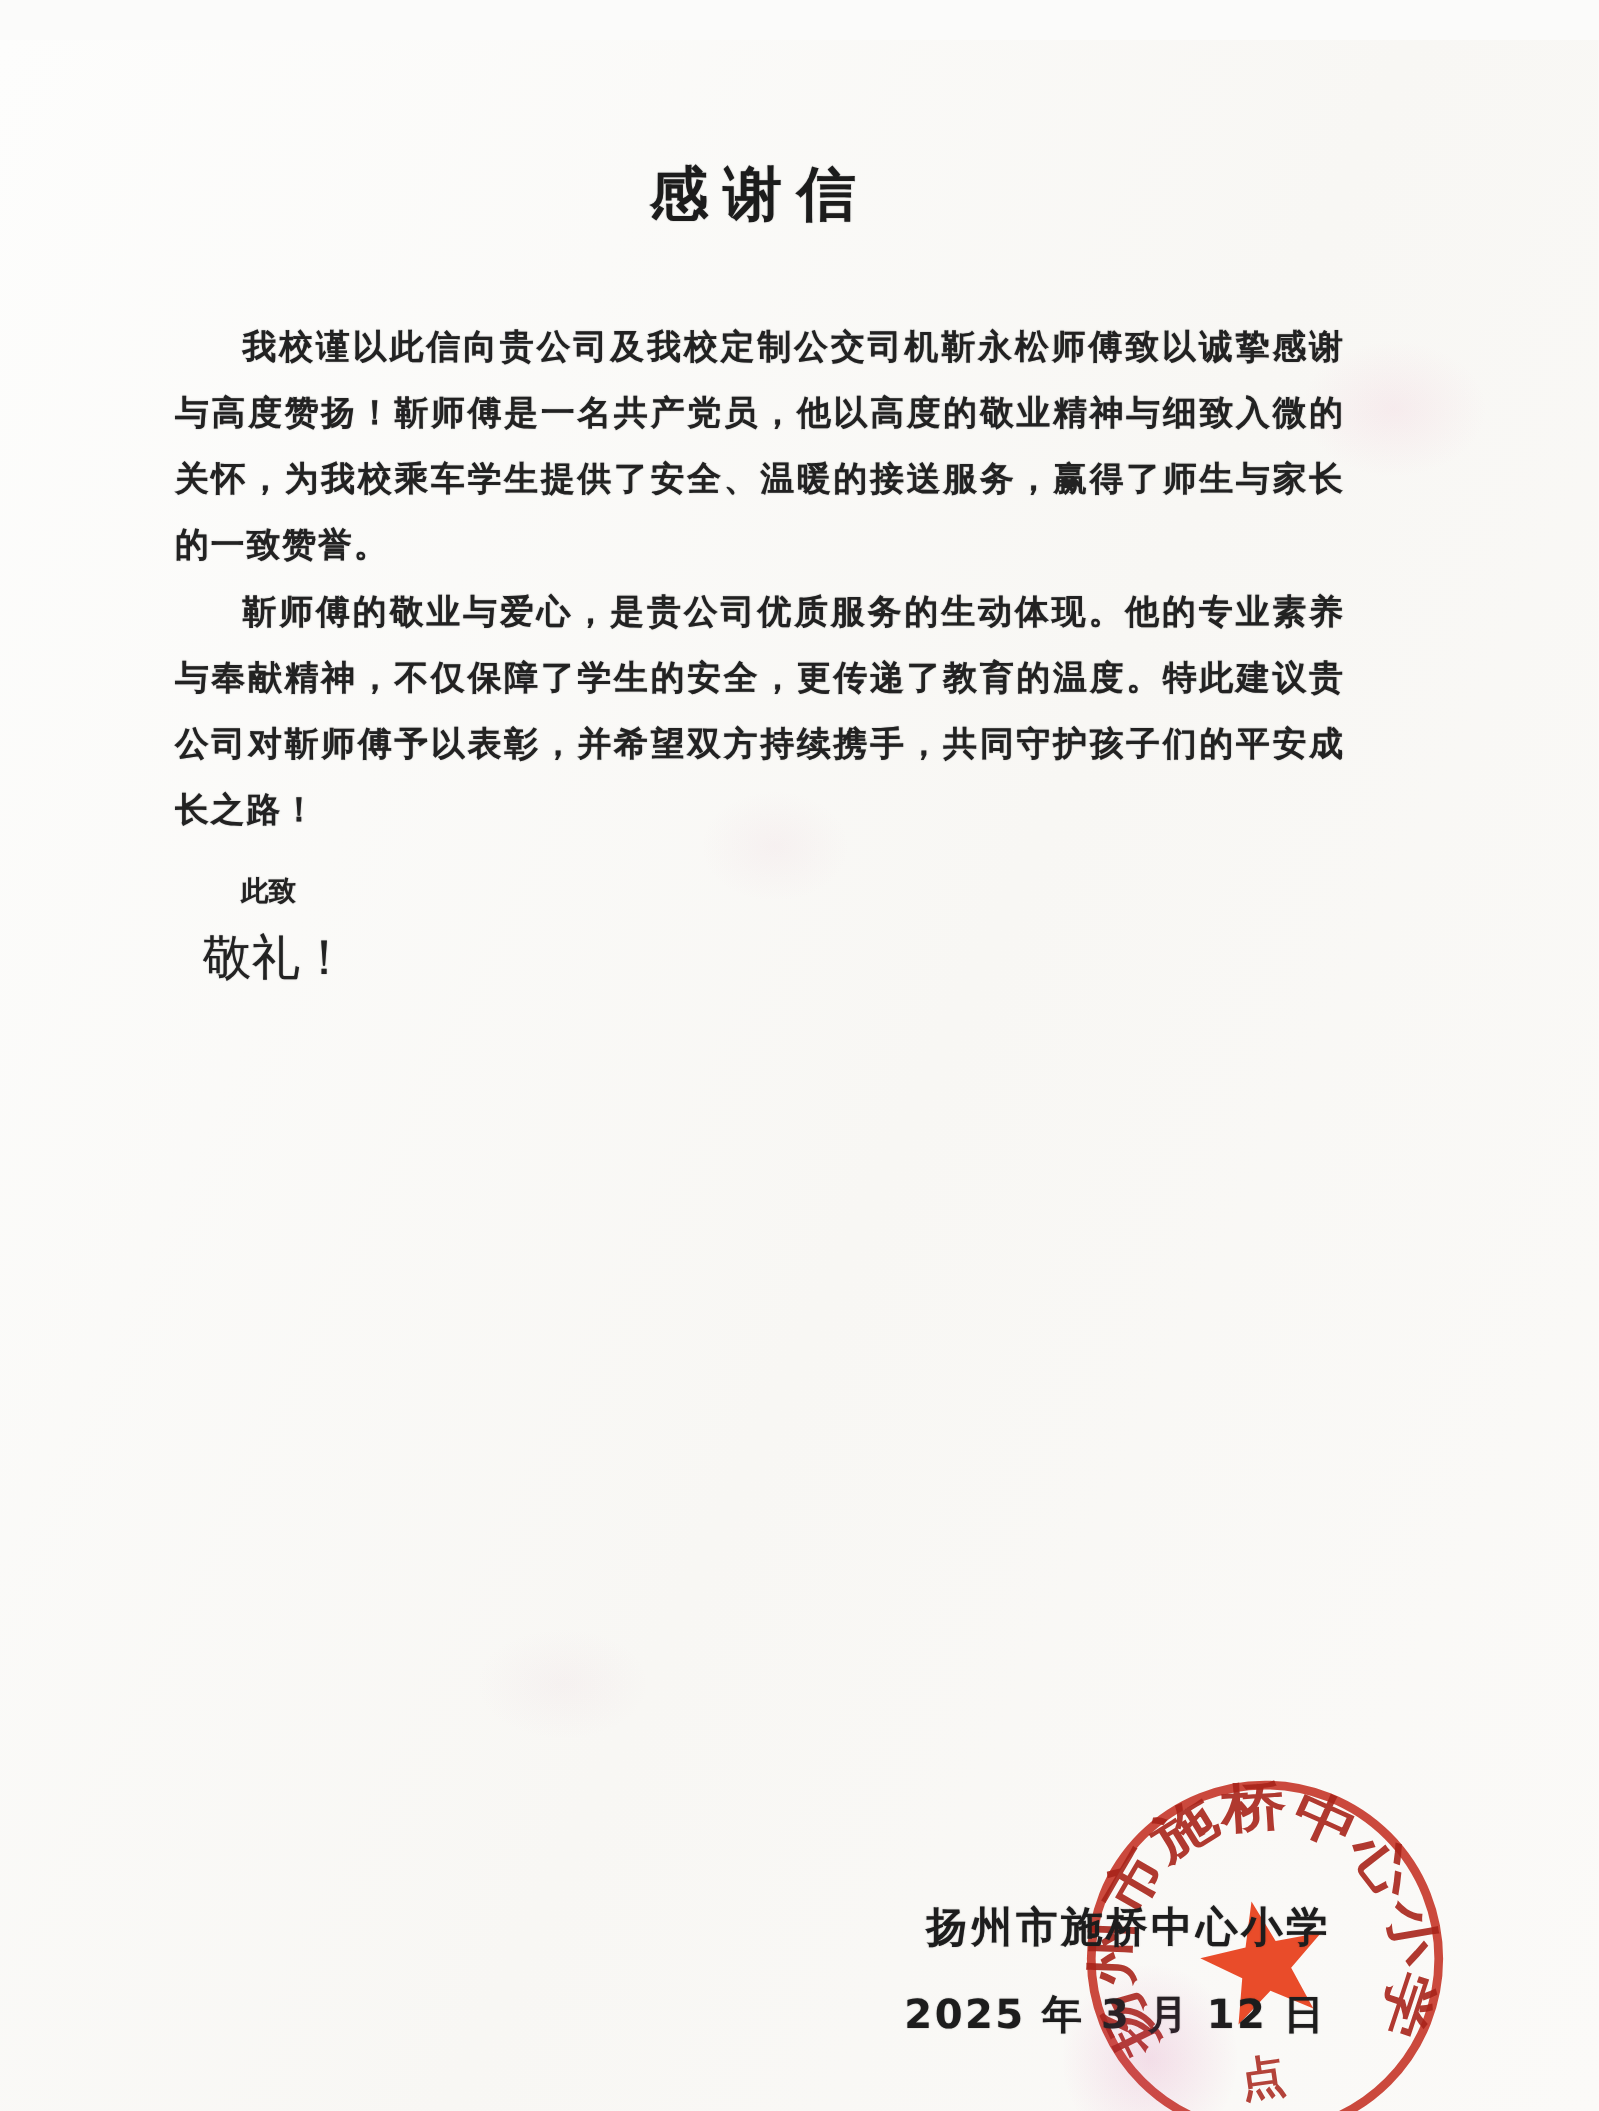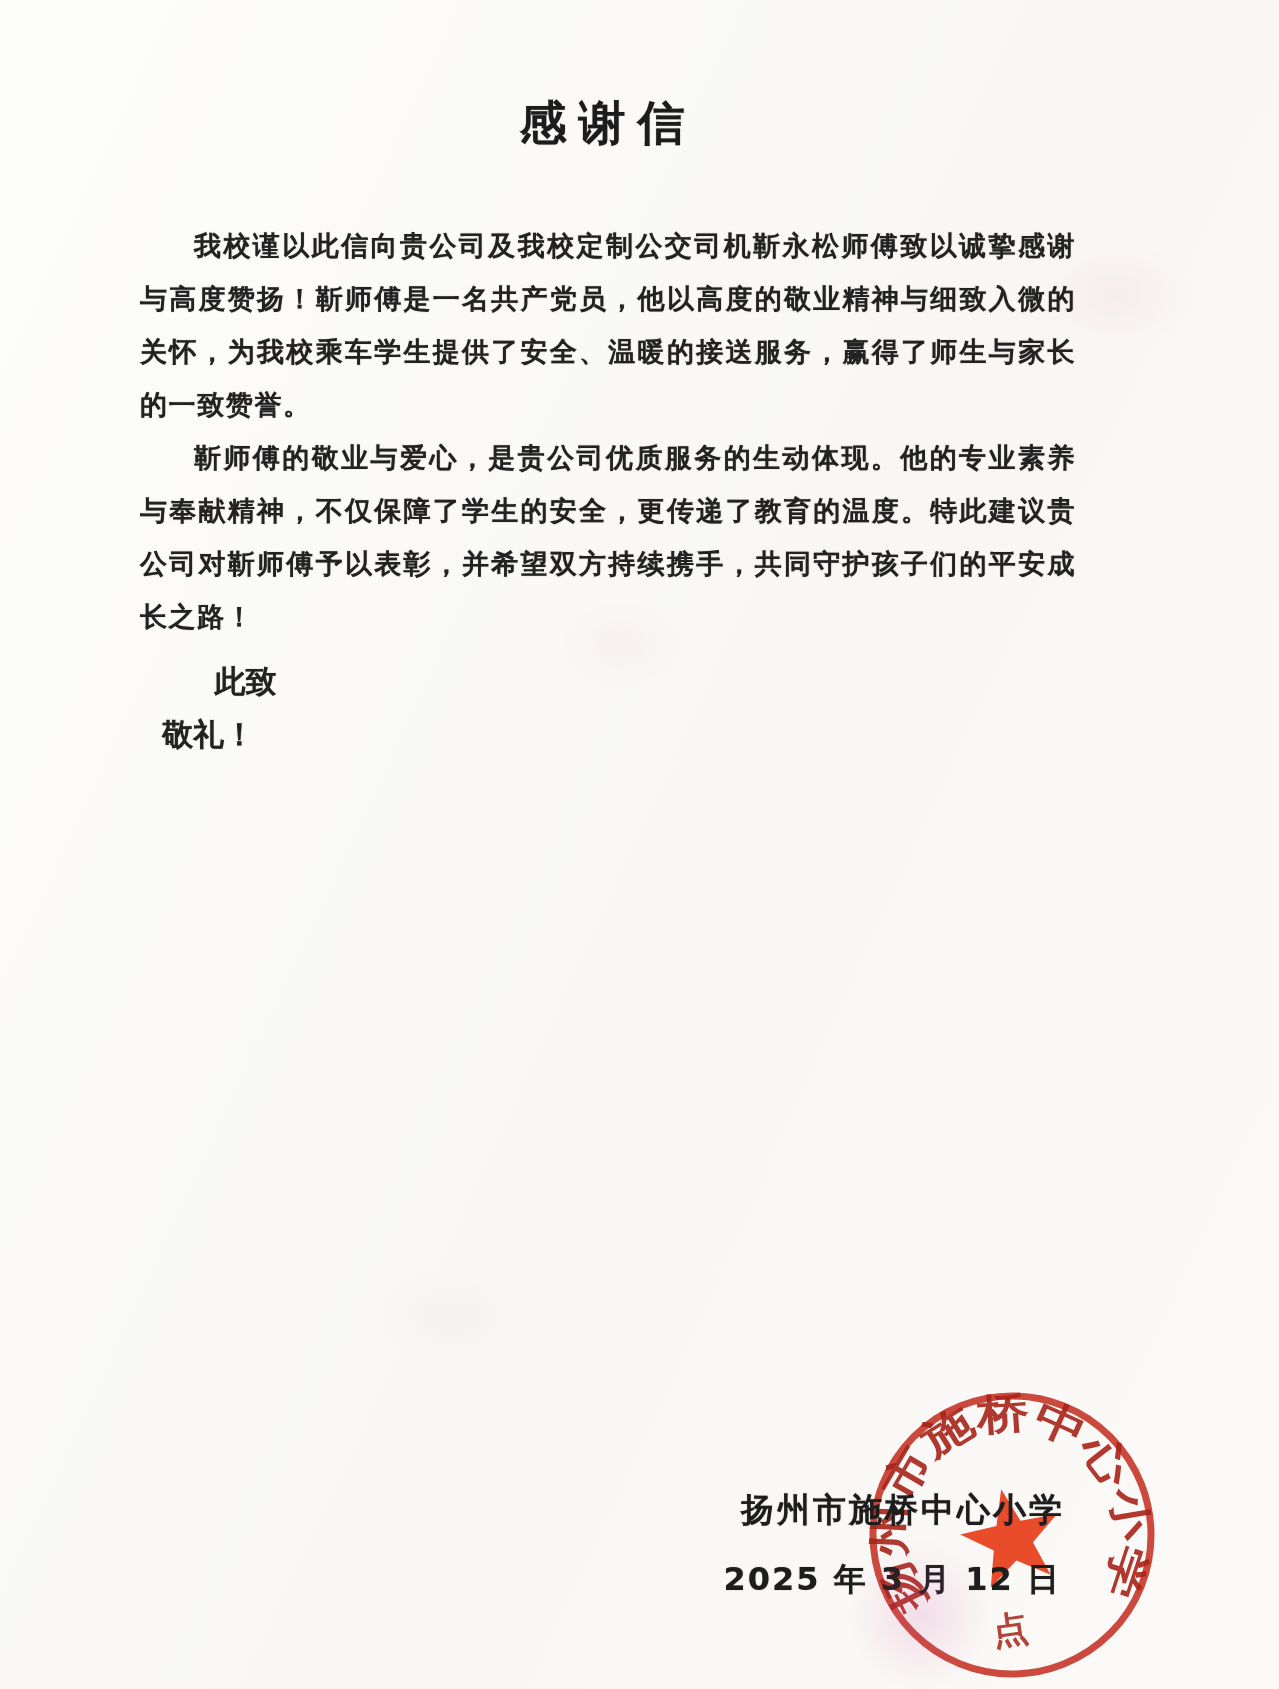--- a/index.html
+++ b/index.html
@@ -5,20 +5,21 @@
   html, body { margin:0; padding:0; }
   body {
     width:1279px; height:1689px;
     position:relative; overflow:hidden;
     background:#fbfbfa;
     font-family:"DejaVu Sans", sans-serif;
   }
   .page {
     position:absolute; inset:0;
     background:linear-gradient(115deg,#fdfdfc 0%,#f8f7f4 55%,#fbfaf8 100%);
+    margin-top:32px;
   }
   .smudge { position:absolute; border-radius:50%; pointer-events:none; }
   .smudge.s1 { left:1040px; top:240px; width:150px; height:110px;
     background:radial-gradient(ellipse at center, rgba(226,130,170,.10), rgba(226,130,170,0) 70%); }
   .smudge.s2 { left:560px; top:600px; width:120px; height:90px;
     background:radial-gradient(ellipse at center, rgba(210,140,170,.07), rgba(210,140,170,0) 70%); }
   .smudge.s3 { left:850px; top:1540px; width:140px; height:150px;
     background:radial-gradient(ellipse at center, rgba(205,80,155,.16), rgba(205,80,155,0) 72%); }
   .smudge.s4 { left:380px; top:1270px; width:140px; height:90px;
     background:radial-gradient(ellipse at center, rgba(200,140,170,.06), rgba(200,140,170,0) 70%); }
@@ -35,25 +36,25 @@
   .salutation {
     font-size:31px; font-weight:700; line-height:53px;
     letter-spacing:1px; margin:0;
   }
   .para {
     font-size:27px; font-weight:700; line-height:53px;
     letter-spacing:1.6px; text-indent:2em; text-align:justify;
     margin:0; word-break:break-all;
   }
   .closing-qici {
-    font-size:31px; font-weight:700; line-height:53px;
+    font-size:22px; font-weight:700; line-height:53px;
     margin:12px 0 0 0; text-indent:2.4em;
   }
   .closing-jingli {
-    font-size:31px; font-weight:700; line-height:53px;
+    font-size:39px; font-weight:400; line-height:53px;
     margin:0 0 0 22px;
   }
   .signature {
     position:absolute; top:1488px; right:214px; z-index:3;
     font-size:33px; font-weight:700; letter-spacing:3px;
     color:#1d1d1d; text-shadow:0 0 1px rgba(30,30,30,.5);
   }
   .date {
     position:absolute; top:1558px; right:218px; z-index:3;
     font-size:32px; font-weight:700; letter-spacing:2px;

